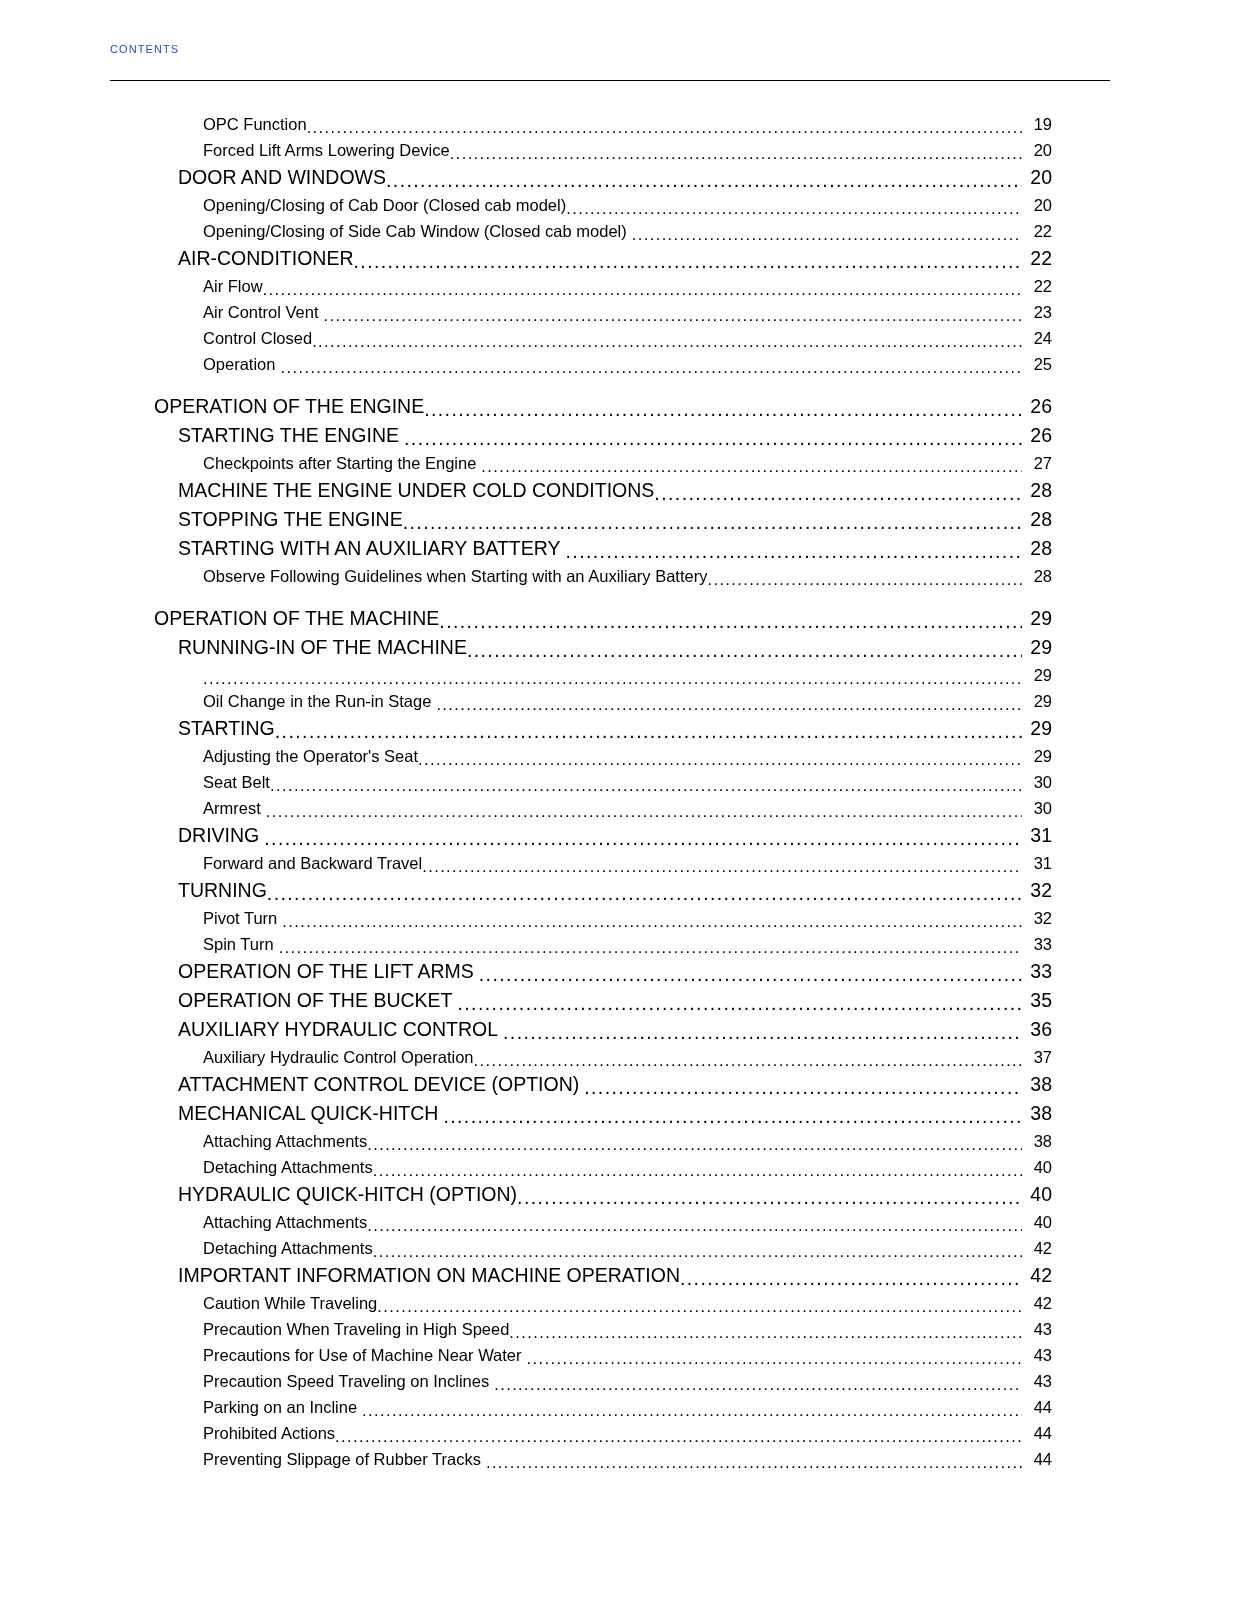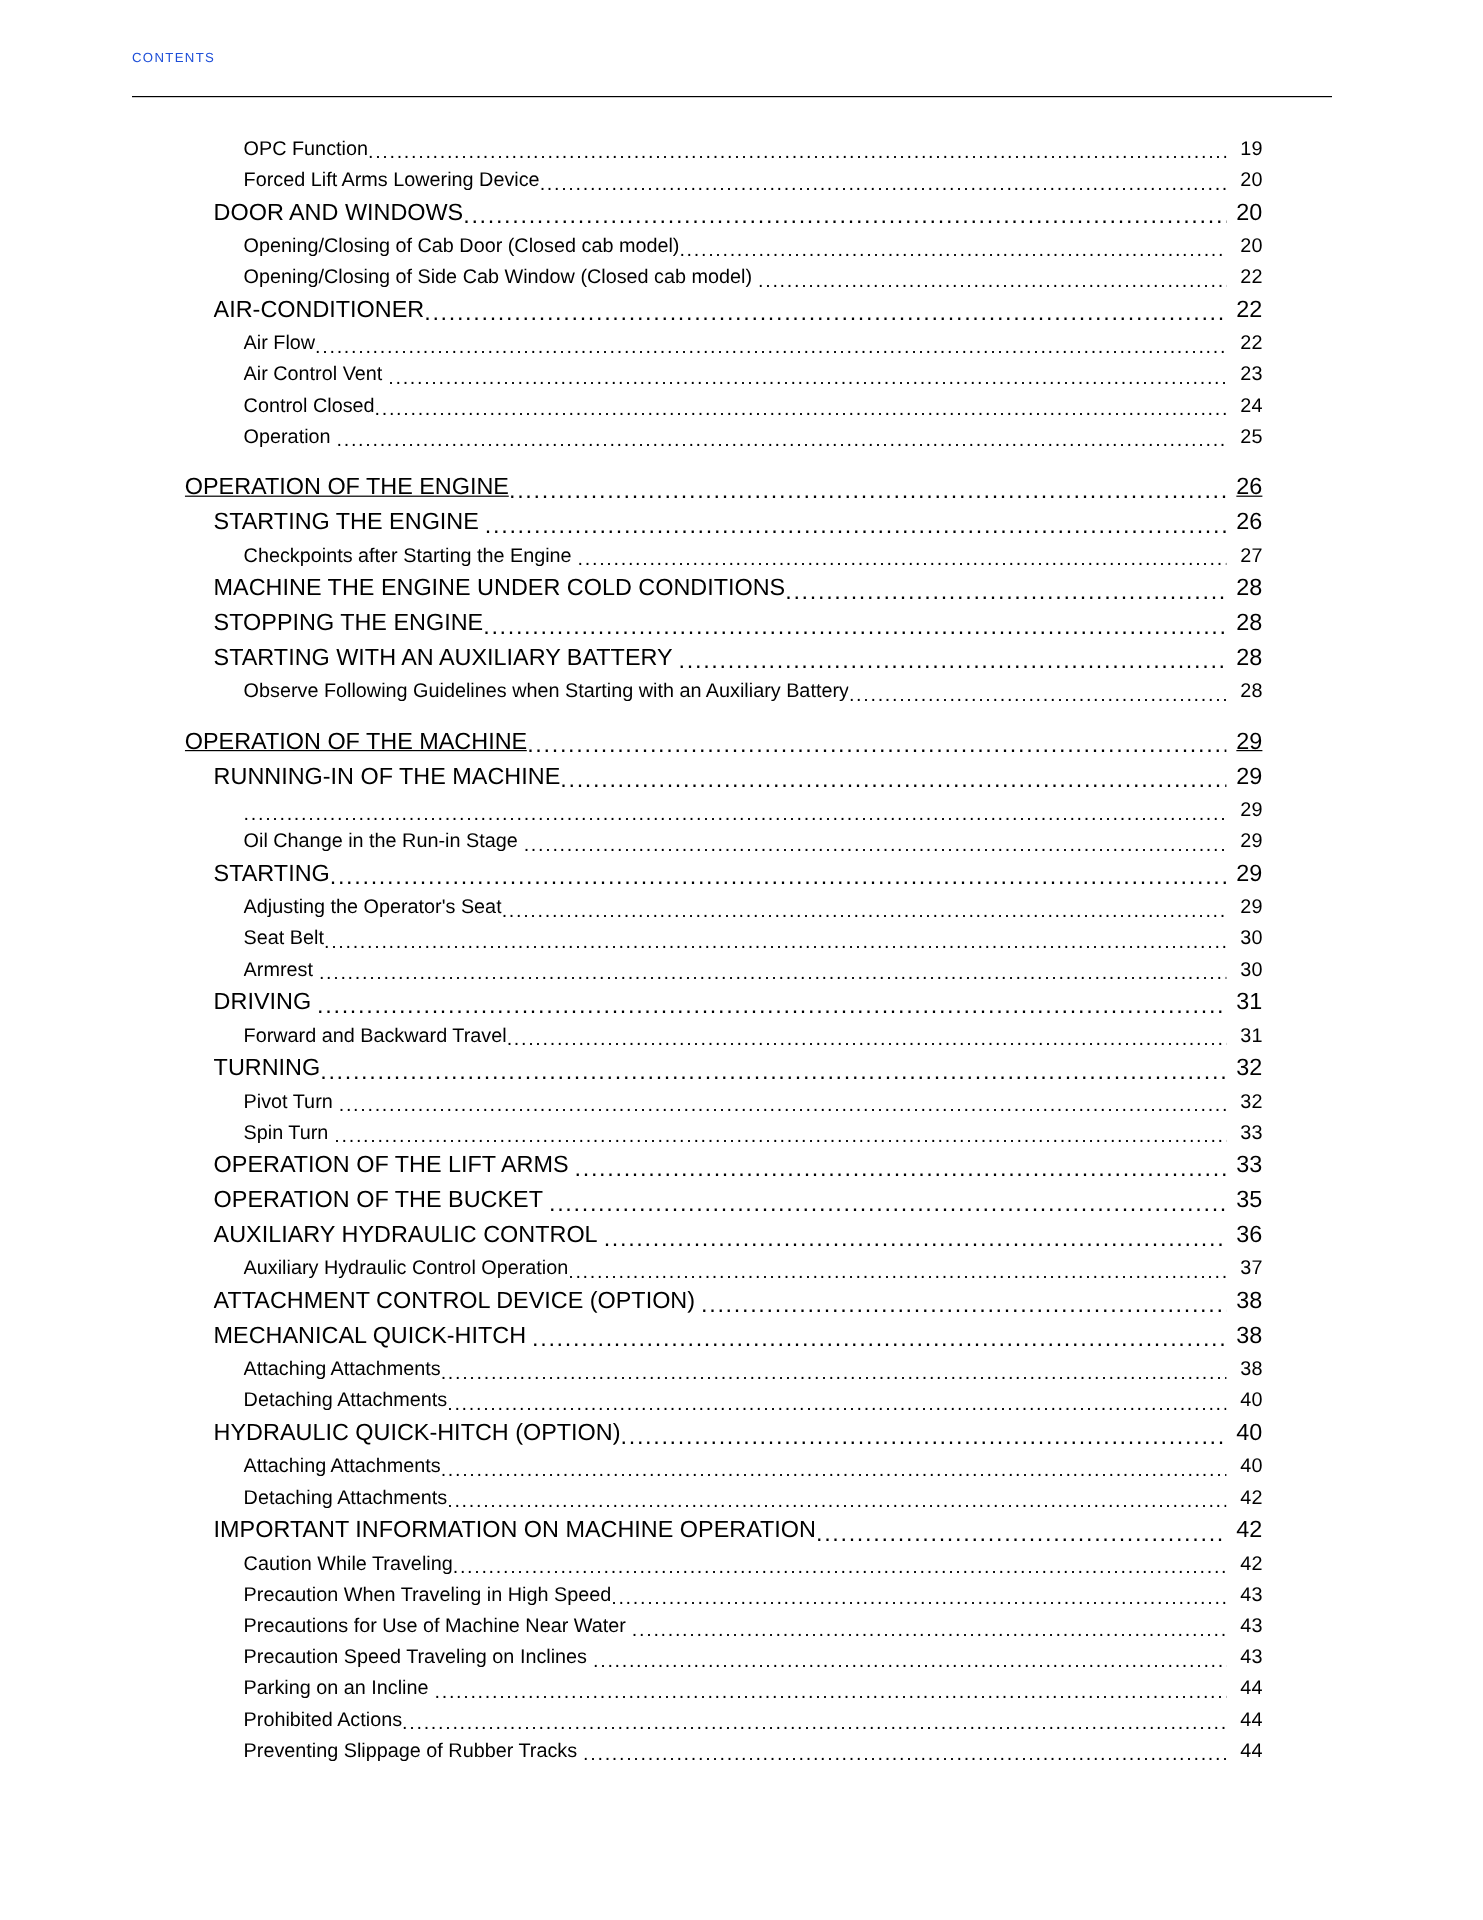--- a/index.html
+++ b/index.html
@@ -97,21 +97,21 @@
     flex: 0 0 auto;
     text-align: right;
     min-width: 30px;
     padding-left: 2px;
   }
 
   
   .level-1 .entry-title,
   .level-1 .entry-page { font-size: 19.5px; }
   .level-1 .leader::after { font-size: 19.5px; }
-  .level-1 { padding-left: 154px; height: 29px; text-decoration: underline; }
+  .level-1 { padding-left: 154px; height: 29px; }
 
   
   .level-2 .entry-title,
   .level-2 .entry-page { font-size: 19.5px; }
   .level-2 .leader::after { font-size: 19.5px; }
   .level-2 { padding-left: 178px; height: 29px; }
 
   
   .level-3 .entry-title,
   .level-3 .entry-page { font-size: 16.5px; }

